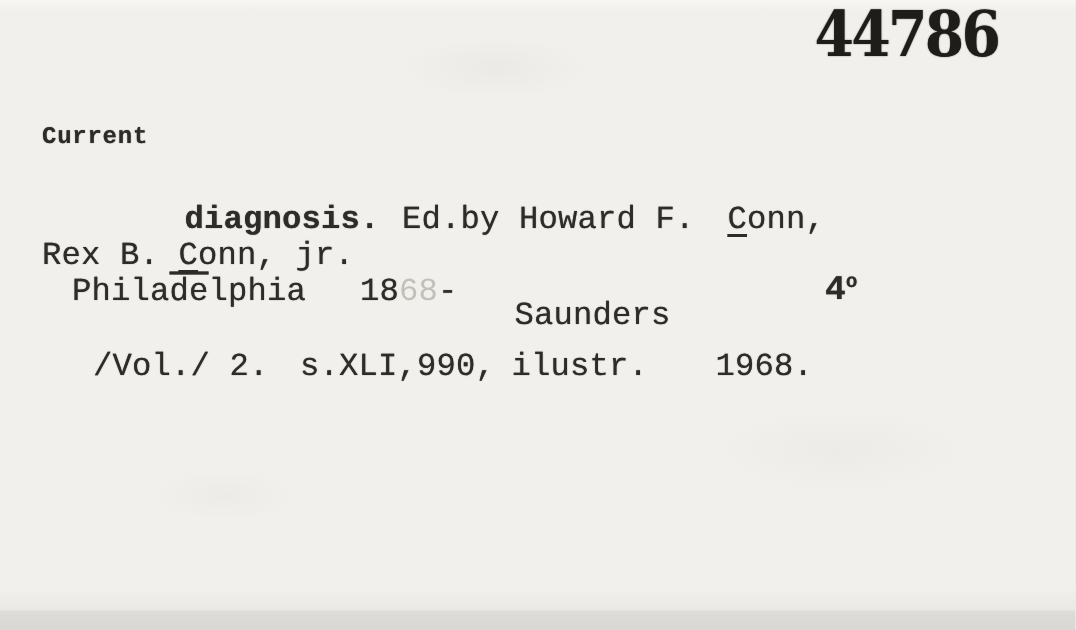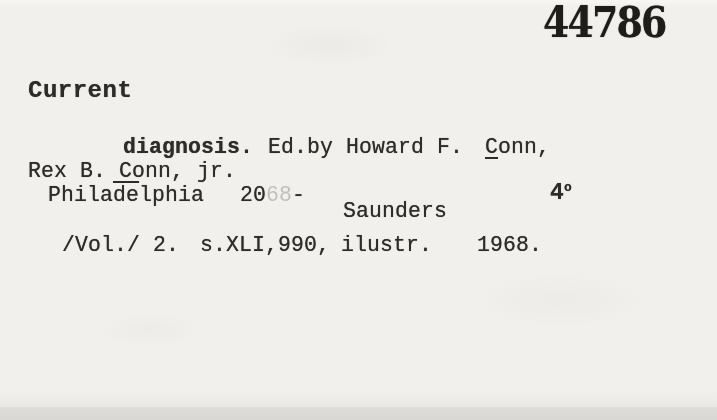--- a/index.html
+++ b/index.html
@@ -25,21 +25,21 @@
     color:var(--stamp-ink,#1f1d1a);
     text-shadow:0 0 1px rgba(10,8,5,.65);
   }
   .tw{
     position:absolute;white-space:pre;
     font-size:21.5px;line-height:24px;letter-spacing:.1px;
     text-shadow:0 0 .7px rgba(46,44,40,.8);
   }
   .line{left:0;width:717px;}
   .seg{position:absolute;top:0;white-space:pre;}
-  .heading{left:28px;top:78px;font-size:24px;line-height:26px;font-weight:700;letter-spacing:.5px;}
+  .heading{left:28px;top:78px;font-size:16px;line-height:26px;font-weight:700;letter-spacing:.5px;}
   .bold{font-weight:700;}
   .u{text-decoration:underline;text-decoration-thickness:2px;text-underline-offset:3.5px;}
   .ov{text-decoration:overline;text-decoration-thickness:2px;}
   .faint{color:var(--faint-ink,#c3c0b9);text-shadow:none;}
   .fmt{font-weight:700;font-size:23px;top:-2px;}
   .sup{font-size:13px;position:relative;top:-8px;font-weight:700;}
   .t-title{top:135px;}
   .t-author{top:159px;}
   .t-imprint{top:183px;}
   .t-collation{top:233px;text-align:right;}
@@ -69,21 +69,21 @@
     <span class="seg s-editedby">Ed.by Howard F.</span>
     <span class="seg s-surname"><span class="u">C</span><span>onn,</span></span>
   </div>
 
   <div class="tw line t-author">
     <span class="seg" style="left:28px"><span>Rex B. </span><span class="u">C</span><span>onn, jr.</span></span>
   </div>
 
   <div class="tw line t-imprint">
     <span class="seg s-place"><span>Phila</span><span class="ov">de</span><span>lphia</span></span>
-    <span class="seg s-year"><span>20</span><span class="faint">68</span><span>-</span></span>
+    <span class="seg s-year"><span>18</span><span class="faint">68</span><span>-</span></span>
     <span class="seg s-publisher">Saunders</span>
     <span class="seg s-format fmt"><span>4</span><span class="sup">o</span></span>
   </div>
 
   <div class="tw line t-collation">
     <span class="seg s-vol">/Vol./ 2.</span>
     <span class="seg s-pages">s.XLI,990,</span>
     <span class="seg s-illus">ilustr.</span>
     <span class="seg s-colyear">1968.</span>
   </div>

